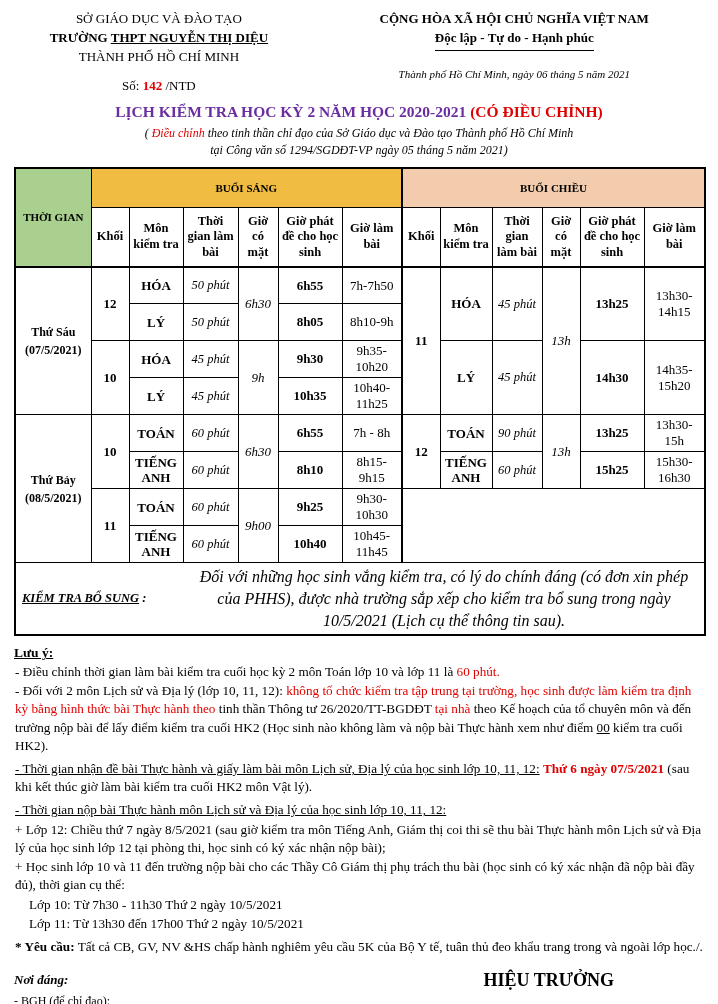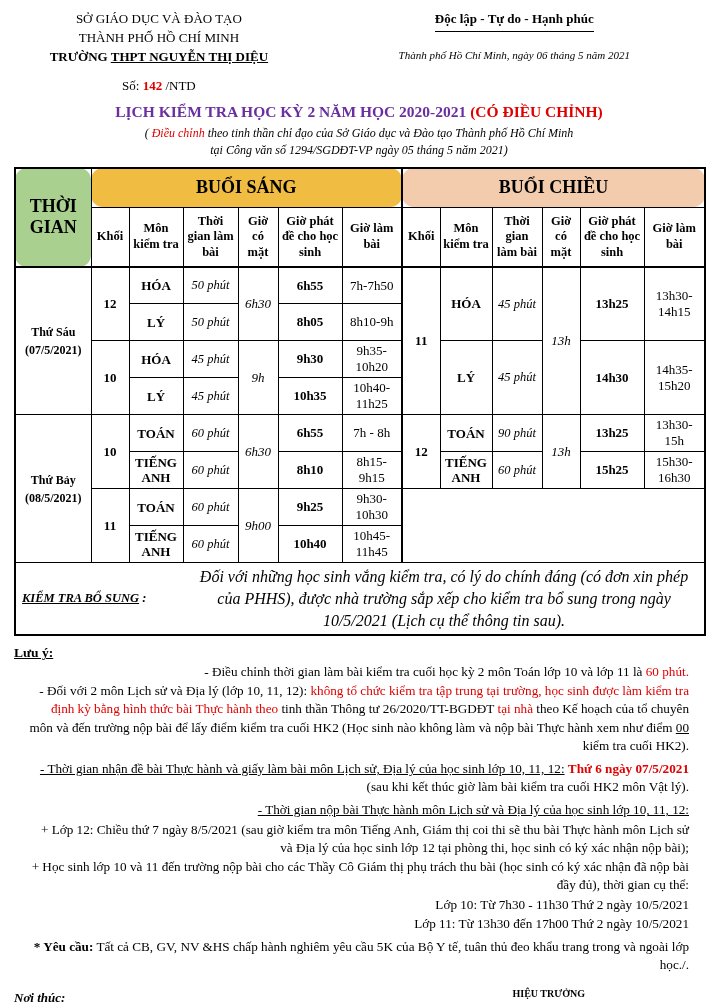--- a/index.html
+++ b/index.html
@@ -31,63 +31,64 @@
   }
   table.doc-table th, table.doc-table td{
     border:1px solid #000;text-align:center;vertical-align:middle;padding:1px 2px;overflow:hidden;
   }
   table.doc-table{border:2.5px solid #000;}
   .c-green{background:#a9d08e;}
   .c-yellow{background:#f0bc42;}
   .c-peach{background:#f2ccac;}
   .sec-sep{border-left:2.5px solid #000 !important;}
   tr.body-first td{border-top:2px solid #000;}
-  tr.h1 th{height:36px;font-size:18px;border-radius:12px;}
+  tr.h1 th{height:36px;font-size:11px;}
   tr.h2 th{height:56px;font-weight:bold;font-size:12.5px;line-height:1.25;}
   .cell-day{font-weight:bold;font-size:12px;line-height:1.5;}
   .cell-khoi{font-weight:bold;font-size:13px;}
   .cell-mon{font-weight:bold;font-size:13px;line-height:1.2;}
   .cell-dur{font-style:italic;font-size:12.5px;}
   .cell-comat{font-weight:normal;font-style:italic;font-size:13px;}
   .cell-phat{font-weight:bold;font-size:13px;}
   .cell-lam{font-size:13px;line-height:1.25;}
   tr.body-r{height:37px;}
   
   .ktbs-cell{padding:3px 6px !important;}
   .ktbs-flex{display:flex;align-items:center;}
   .ktbs-label{flex:0 0 168px;font-weight:bold;font-style:italic;text-align:left;font-size:12.5px;}
   .ktbs-label .lbl{text-decoration:underline;}
   .ktbs-text{flex:1;font-style:italic;font-size:16px;line-height:1.35;text-align:center;}
   
   .notes{margin-top:8px;font-size:13.2px;line-height:1.38;}
   .notes-title{font-weight:bold;text-decoration:underline;font-size:13.5px;margin-bottom:3px;}
-  .notes p{margin:0 15px 1px;text-align:right;}
+  .notes p{margin:0 1px 1px;}
   .notes p.gap{margin-top:5px;}
   .notes p.indent{padding-left:14px;}
   
   .footer{display:flex;justify-content:space-between;margin-top:14px;}
   .footer-left{width:45%;font-size:12px;line-height:1.55;}
   .noinhan-title{font-weight:bold;font-style:italic;font-size:13px;margin-bottom:2px;}
   .footer-right{width:45%;text-align:center;font-size:13px;}
-  .ft-title{font-weight:bold;font-size:10px;}
+  .ft-title{font-weight:bold;font-size:18px;}
   .ft-signed{margin-top:26px;}
 </style>
 </head>
 <body>
 
 <div class="page">
 
   <div class="letterhead">
     <div class="lh-left">
       <div class="lh-line">SỞ GIÁO DỤC VÀ ĐÀO TẠO</div>
+      <div class="lh-line lh-bold"><span>TRƯỜNG </span><span class="seg-underline">THPT NGUYỄN THỊ DIỆU</span></div>
       <div class="lh-line">THÀNH PHỐ HỒ CHÍ MINH</div>
-      <div class="lh-line lh-bold"><span>TRƯỜNG </span><span class="seg-underline">THPT NGUYỄN THỊ DIỆU</span></div>
       <div class="so-line"><span>Số: </span><span class="seg-bold seg-red">142</span><span> /NTD</span></div>
     </div>
     <div class="lh-right">
+      <div class="lh-line lh-bold">CỘNG HÒA XÃ HỘI CHỦ NGHĨA VIỆT NAM</div>
       <div class="lh-line"><span class="motto">Độc lập - Tự do - Hạnh phúc</span></div>
       <div class="date-line">Thành phố Hồ Chí Minh, ngày 06 tháng 5 năm 2021</div>
     </div>
   </div>
 
   <div class="doc-title"><span class="seg-purple">LỊCH KIỂM TRA HỌC KỲ 2 NĂM HỌC 2020-2021 </span><span class="seg-red">(CÓ ĐIỀU CHỈNH)</span></div>
   <div class="doc-sub">
     <div><span>( </span><span class="seg-red">Điều chỉnh</span><span>  theo tinh thần chỉ đạo của Sở Giáo dục và Đào tạo Thành phố Hồ Chí Minh</span></div>
     <div>tại Công văn số 1294/SGDĐT-VP ngày 05 tháng 5 năm 2021)</div>
   </div>
@@ -241,21 +242,21 @@
     <p class="gap"><span class="seg-underline">- Thời gian nộp bài Thực hành môn Lịch sử và Địa lý của học sinh lớp 10, 11, 12:</span></p>
     <p><span> + Lớp 12: Chiều thứ 7 ngày 8/5/2021 (sau giờ kiểm tra môn Tiếng Anh, Giám thị coi thi sẽ thu bài Thực hành môn Lịch sử và Địa lý của học sinh lớp 12 tại phòng thi, học sinh có ký xác nhận nộp bài);</span></p>
     <p><span>+ Học sinh lớp 10 và 11 đến trường nộp bài cho các Thầy Cô Giám thị phụ trách thu bài (học sinh có ký xác nhận đã nộp bài đầy đủ), thời gian cụ thể:</span></p>
     <p class="indent"><span>Lớp 10: Từ 7h30 - 11h30 Thứ 2 ngày 10/5/2021</span></p>
     <p class="indent"><span>Lớp 11: Từ 13h30 đến 17h00 Thứ 2 ngày 10/5/2021</span></p>
     <p class="gap"><span class="seg-bold">* Yêu cầu:</span><span> Tất cả CB, GV, NV &amp;HS chấp hành nghiêm yêu cầu 5K của Bộ Y tế, tuân thủ đeo khẩu trang trong và ngoài lớp học./.</span></p>
   </div>
 
   <div class="footer">
     <div class="footer-left">
-      <div class="noinhan-title">Nơi thúc:</div>
+      <div class="noinhan-title">Nơi đáng:</div>
       <div>- BGH (để chỉ đạo);</div>
       <div>- CB-GV-NV&amp;HS (để th/hiện)</div>
 
     </div>
     <div class="footer-right">
       <div class="ft-title">HIỆU TRƯỞNG</div>
       <div class="ft-signed">(Đã ký)</div>
 
     </div>
   </div>

